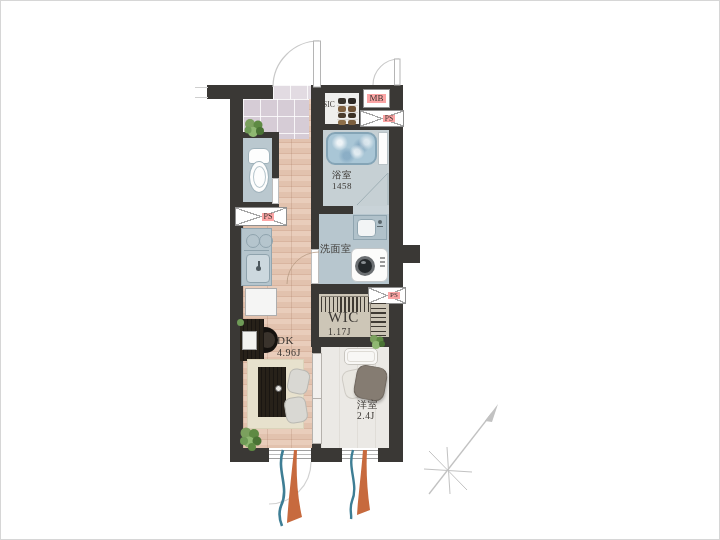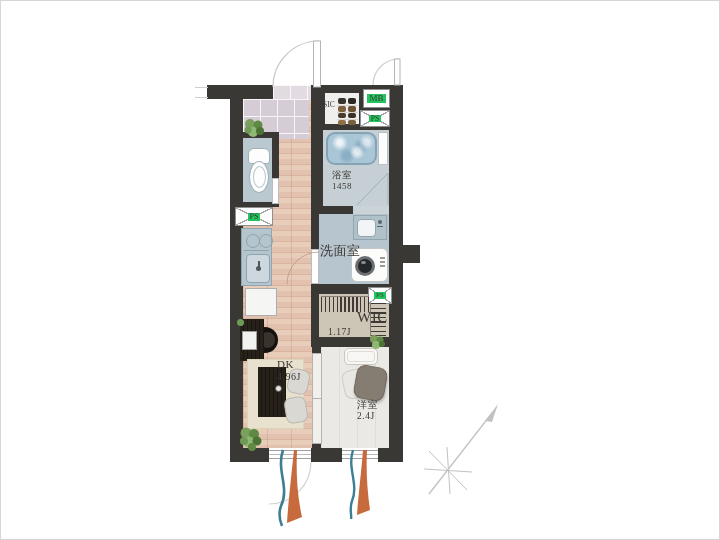--- a/index.html
+++ b/index.html
@@ -4,22 +4,22 @@
 <style>
   html,body{margin:0;padding:0;background:#fff;}
   .canvas{position:relative;width:718px;height:538px;border:1px solid #d6d6d6;background:#fff;overflow:hidden;
           font-family:"Liberation Serif","DejaVu Serif",serif;}
   .a{position:absolute;}
   .wall{position:absolute;background:#3a3835;}
   .lbl{position:absolute;color:#3b3733;text-align:left;line-height:1.18;letter-spacing:.5px;white-space:nowrap;}
   .box{position:absolute;background:#fff;border:1px solid #8f8f8f;display:flex;align-items:center;justify-content:center;}
   .cross{background:
     linear-gradient(to top right, transparent calc(50% - .6px), #a6a6a6 calc(50% - .6px) calc(50% + .6px), transparent calc(50% + .6px)),
-    linear-gradient(to bottom right, transparent calc(50% - .6px), #a6a6a6 calc(50% - .6px) calc(50% + .6px), transparent calc(50% + .6px)),#fff;}
-  .box span{background:#22c55e;padding:0 2px;line-height:1;color:#3b3733;}
+    linear-gradient(to bottom right, transparent calc(50% - .6px), #a6a6a6 calc(50% - .6px) calc(50% + .6px), transparent calc(50% + .6px)),#fff; padding-left: 14px;}
+  .box span{background:#fca5a5;padding:0 2px;line-height:1;color:#3b3733;}
   .wood{background:
     repeating-linear-gradient(90deg, rgba(150,105,80,.20) 0 1px, transparent 1px 24px),
     repeating-linear-gradient(180deg, #e9cdbb 0 5px, #e2c2ae 5px 10px, #d9b5a0 10px 11px);}
   .tile{background:
     linear-gradient(rgba(255,255,255,.8) 1.5px, transparent 1.5px),
     linear-gradient(90deg, rgba(255,255,255,.8) 1.5px, transparent 1.5px), #d6ccd6;
     background-size:17px 17px;}
   .tile2{background:
     linear-gradient(rgba(255,255,255,.8) 1.5px, transparent 1.5px),
     linear-gradient(90deg, rgba(255,255,255,.8) 1.5px, transparent 1.5px), #e2dbe2;
@@ -243,28 +243,28 @@
     </g>
   </svg>
 
   <div class="lbl" style="left:322px;top:100px;width:16px;font-size:7.5px;letter-spacing:0;"><span>SIC</span></div>
 
   <div class="lbl" style="left:331px;top:169px;width:34px;">
     <div style="font-size:9.5px;">浴室</div>
     <div style="font-size:9px;">1458</div>
   </div>
 
-  <div class="lbl" style="left:319px;top:242px;width:34px;font-size:13px;"><span>洗面室</span></div>
+  <div class="lbl" style="left:319px;top:242px;width:34px;font-size:10px;"><span>洗面室</span></div>
 
   <div class="lbl" style="left:327px;top:308px;width:32px;">
-    <div style="font-size:15px;margin-left:29px;">WIC</div>
+    <div style="font-size:15px;">WIC</div>
     <div style="font-size:9.5px;">1.17J</div>
   </div>
 
-  <div class="lbl" style="left:276px;top:333px;width:32px;margin-top:24px;">
+  <div class="lbl" style="left:276px;top:333px;width:32px;">
     <div style="font-size:11px;">DK</div>
     <div style="font-size:10px;">4.96J</div>
   </div>
 
   <div class="lbl" style="left:335px;top:398px;width:32px;margin-left:21px;">
     <div style="font-size:10px;">洋室</div>
     <div style="font-size:9.5px;">2.4J</div>
   </div>
 
 </div>

